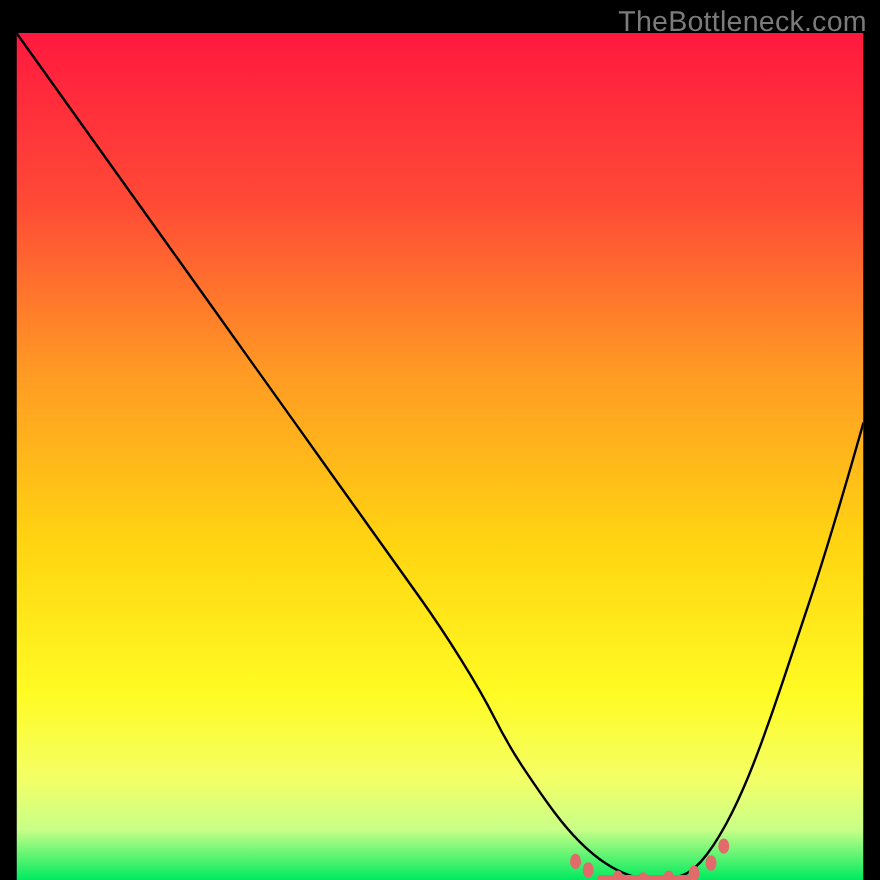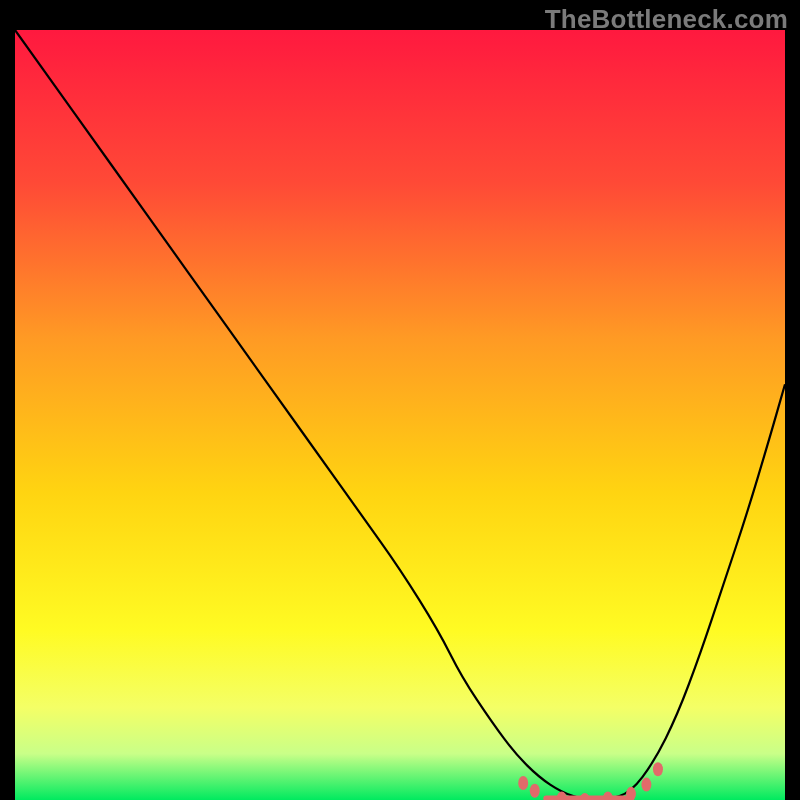--- a/index.html
+++ b/index.html
@@ -24,21 +24,21 @@
     top: 0;
     width: 770px;
     height: 770px;
   }
   .watermark {
     position: absolute;
     top: 4px;
     right: 12px;
     font-family: Arial, Helvetica, sans-serif;
     font-size: 26px;
-    font-weight: 700;
+    font-weight: 400;
     color: #7b7b7b;
     letter-spacing: 0.2px;
   }
   .curve {
     fill: none;
     stroke: #000;
     stroke-width: 2.2;
   }
   .dot {
     fill: #e16a6a;

